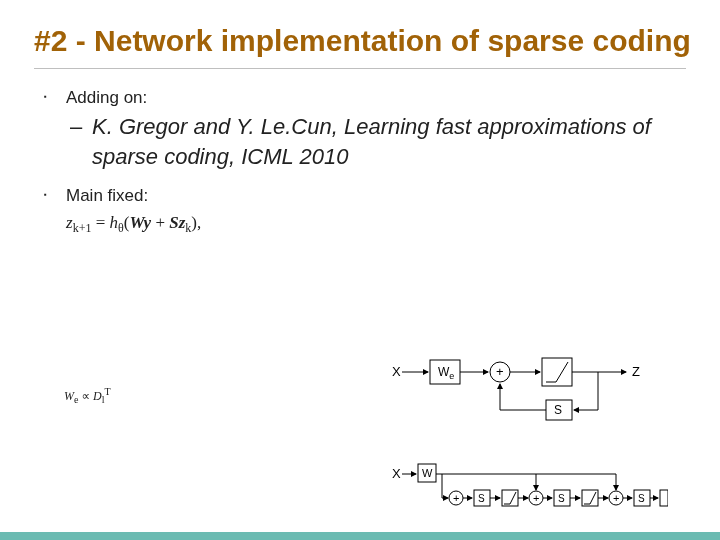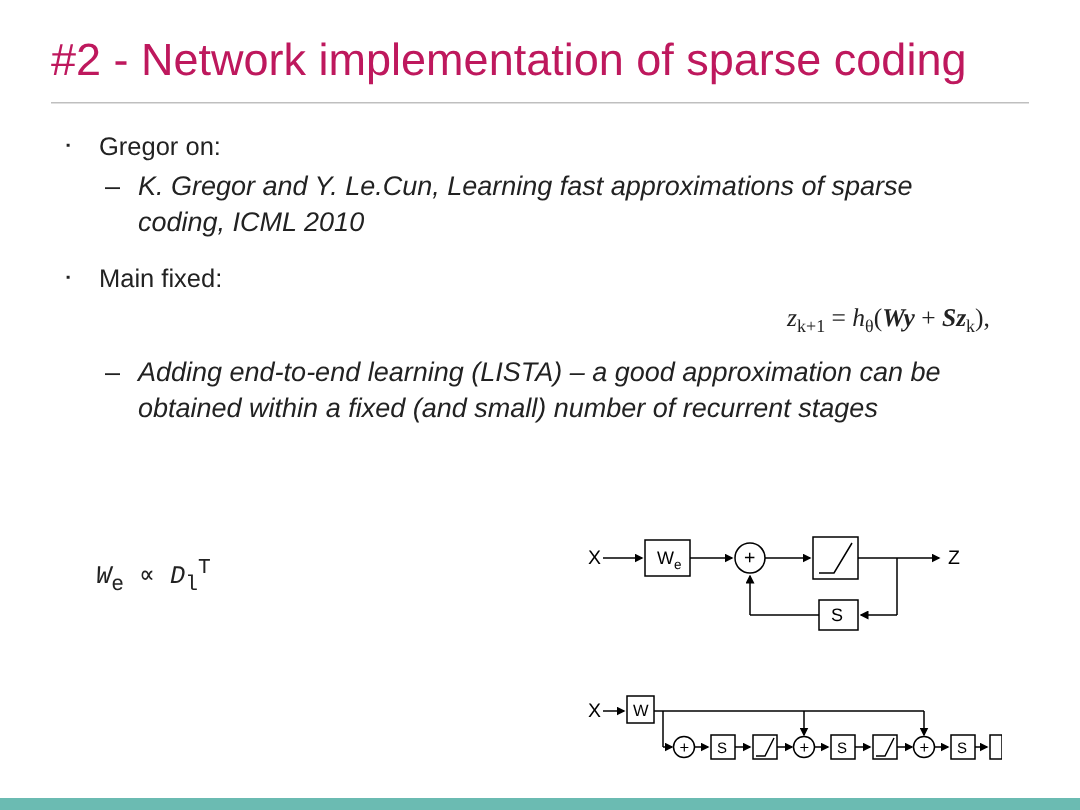--- a/index.html
+++ b/index.html
@@ -1,55 +1,52 @@
 <!DOCTYPE html>
 <html><head>
 <meta charset="utf-8">
 <style>
   html,body{margin:0;padding:0;width:720px;height:540px;background:#fff;font-family:"Segoe UI",Arial,sans-serif;color:#222;overflow:hidden}
   .slide{width:720px;height:540px;position:relative;box-sizing:border-box}
-  .title{font-family:"Segoe UI Semibold","Arial Narrow",Arial,sans-serif;font-weight:400;font-stretch:condensed;color:#be185d;font-size:30px;padding:24px 0 4px 34px;letter-spacing:0}
+  .title{font-family:"Segoe UI Semibold","Arial Narrow",Arial,sans-serif;font-weight:700;font-stretch:condensed;color:#a16207;font-size:30px;padding:24px 0 4px 34px;letter-spacing:0}
   .rule{height:1px;background:#bfbfbf;margin:6px 34px 18px 34px}
   ul.b1{list-style:none;margin:0;padding:0 60px 0 44px}
   ul.b1>li{position:relative;padding-left:22px;margin-bottom:6px;font-size:17px;line-height:1.35}
   ul.b1>li:before{content:"\25AA";position:absolute;left:0;top:5px;font-size:8px;color:#222}
   ul.b2{list-style:none;margin:2px 0 14px 0;padding:0}
-  ul.b2>li{position:relative;padding-left:26px;margin-bottom:10px;font-size:18px;line-height:1.35;font-style:italic}
+  ul.b2>li{position:relative;padding-left:26px;margin-bottom:10px;font-size:22px;line-height:1.35;font-style:italic}
   ul.b2>li:before{content:"\2013";position:absolute;left:4px;top:0;font-style:normal}
-  .eq{font-style:normal;font-family:'Times New Roman',serif;text-align:right;margin:4px 0 10px 0;font-size:17px}
+  .eq{font-style:normal;font-family:'Times New Roman',serif;text-align:left;margin:4px 0 10px 0;font-size:17px}
   .sub{font-size:12px;vertical-align:sub}
   .math{font-style:italic}
-  .eqsmall{position:absolute;left:64px;top:370px;font-family:Liberation Mono, monospace;font-size:17px;line-height:1.4}
+  .eqsmall{position:absolute;left:64px;top:385px;font-family:Liberation Serif, serif;font-size:12px;line-height:1.4}
   .eqsmall .row{white-space:nowrap}
   .diagwrap{position:absolute;right:52px;top:352px}
   .bottombar{position:absolute;left:0;bottom:0;width:100%;height:8px;background:#6bbbb2}
   svg text{font-family:Arial,sans-serif}
 </style>
 </head>
 <body>
 <div class="slide">
 
 <div class="title">#2 - Network implementation of sparse coding</div>
 <div class="rule"></div>
 
 <ul class="b1">
   <li>
-    <span>Gregor on:</span>
+    <span>Adding on:</span>
     <ul class="b2">
       <li>K. Gregor and Y. Le.Cun, Learning fast approximations of sparse coding, ICML 2010</li>
     </ul>
   </li>
   <li>
     <span>Main fixed:</span>
     <div class="eq">
       <span class="math">z</span><span class="sub">k+1</span><span> = </span><span class="math">h</span><span class="sub">θ</span><span>(</span><span class="math" style="font-weight:bold">W</span><span class="math" style="font-weight:bold">y</span><span> + </span><span class="math" style="font-weight:bold">S</span><span class="math" style="font-weight:bold">z</span><span class="sub">k</span><span>),</span>
     </div>
-    <ul class="b2">
-      <li>Adding end-to-end learning (LISTA) – a good approximation can be obtained within a fixed (and small) number of recurrent stages</li>
-    </ul>
   </li>
 </ul>
 
 <div class="eqsmall">
   <div class="row"><span style="font-style:italic">W</span><sub>e</sub><span> ∝ </span><span style="font-style:italic">D</span><sub>l</sub><sup>T</sup></div>
 </div>
 
 <div class="diagwrap">
 <svg width="280" height="160" viewBox="0 0 280 160">
   <defs>

